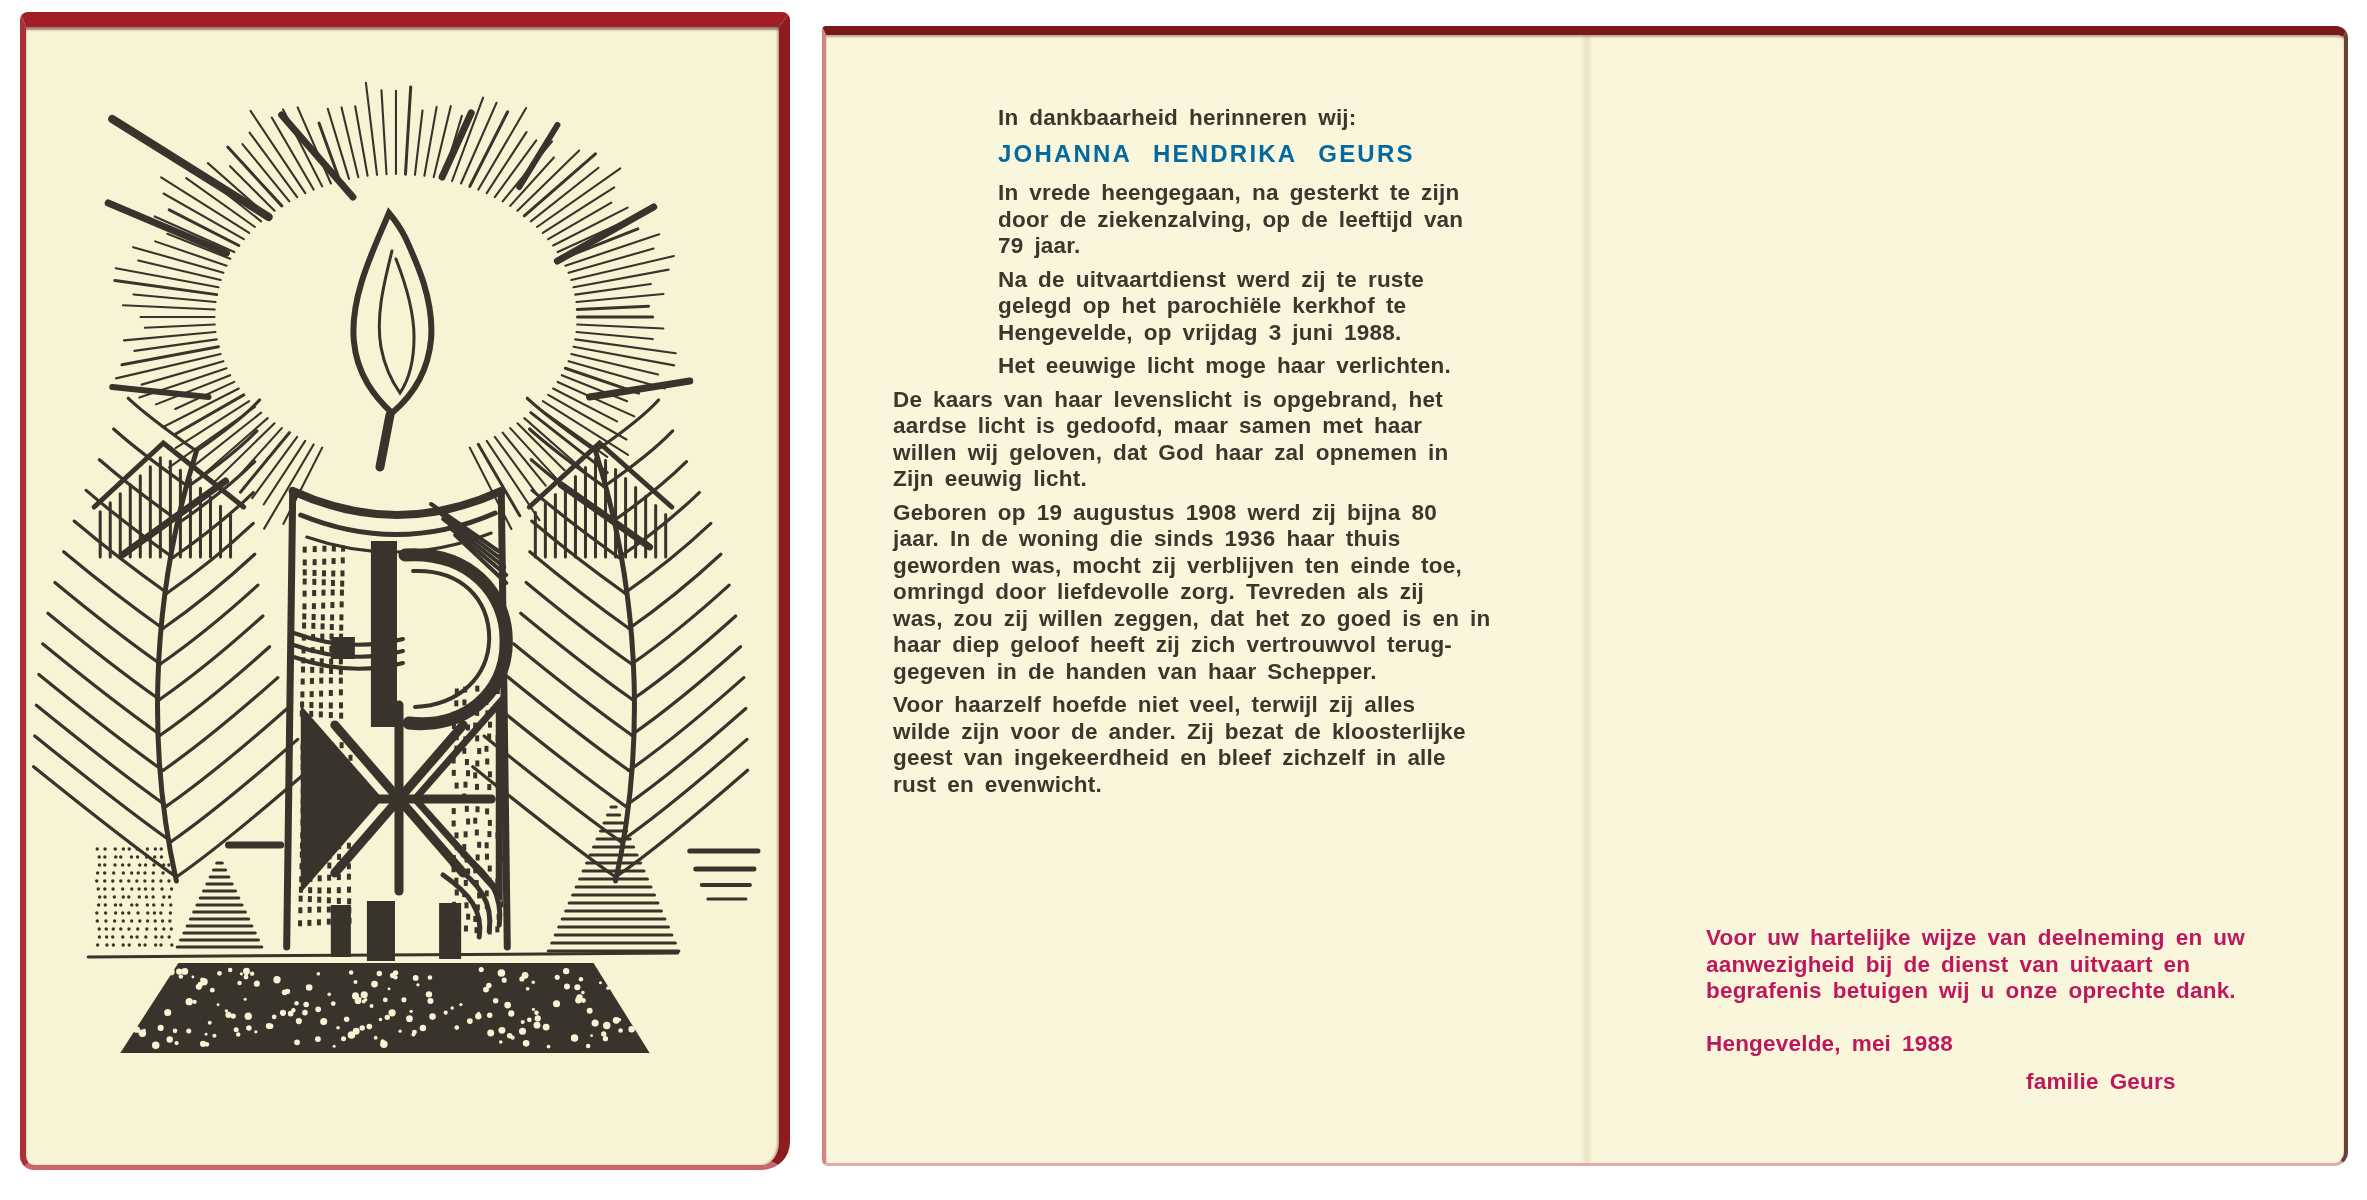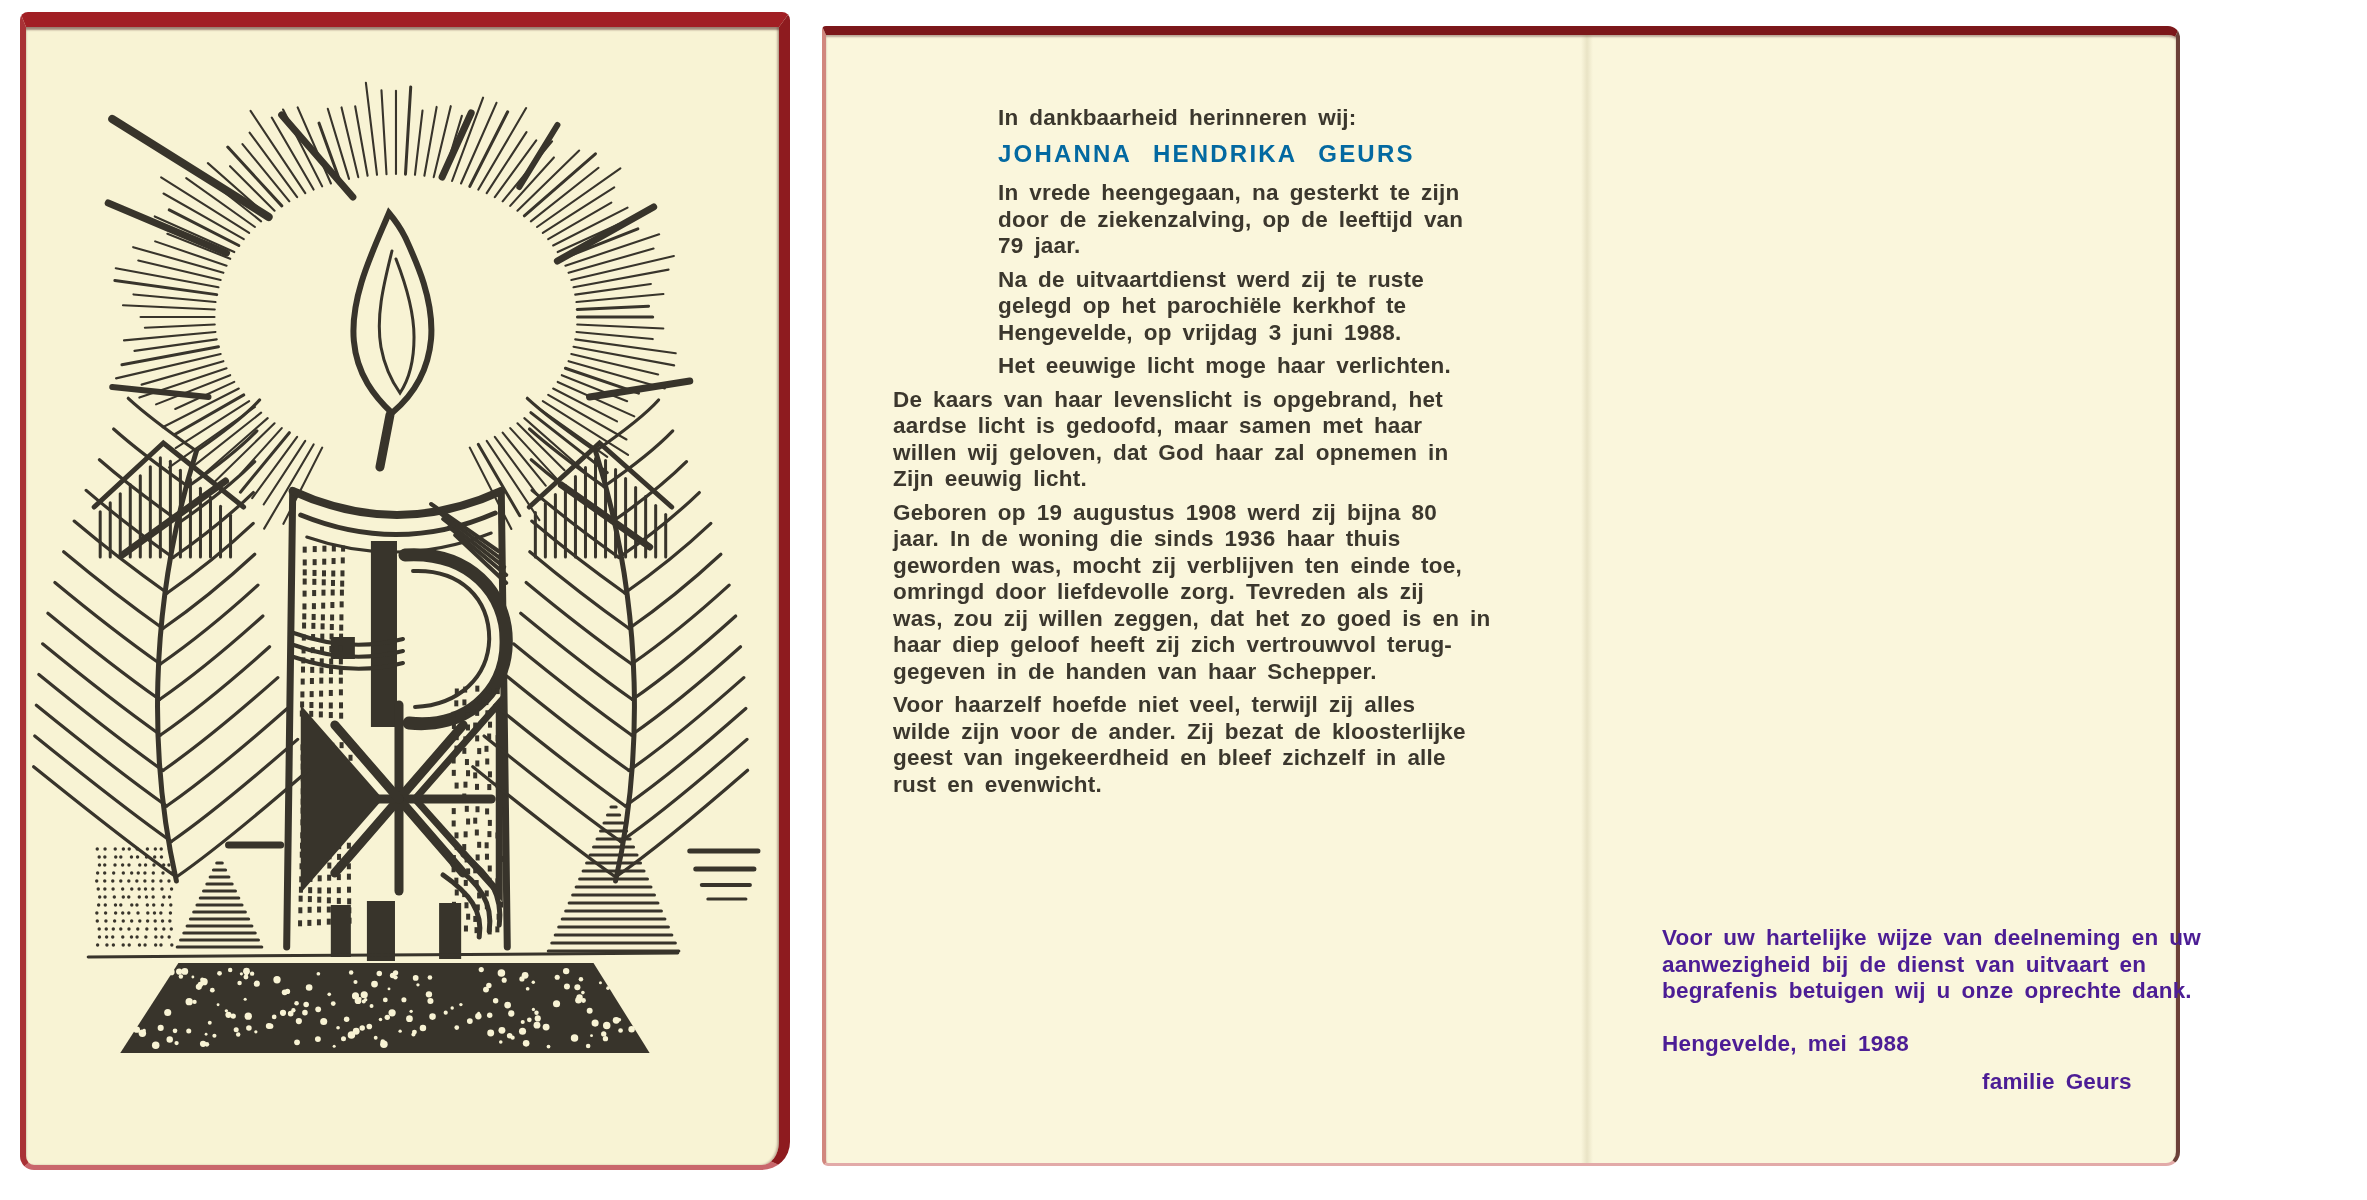--- a/index.html
+++ b/index.html
@@ -20,21 +20,21 @@
     border-left:6px solid #a93236;
     border-right:11px solid #8e1b1f;
     border-bottom:5px solid #c9666c;
     border-radius:8px 8px 28px 14px;
     box-shadow:inset 0 3px 2px rgba(60,12,12,.45), inset -2px 0 2px rgba(60,12,12,.25);
   }
   .card-left svg{display:block;width:100%;height:100%;}
   
   .card-right{
     position:absolute;left:822px;top:26px;
-    width:1358px;height:1140px;
+    width:1526px;height:1140px;
     box-sizing:border-box;
     background:#faf6dc;
     border-top:9px solid #7c171a;
     border-left:4px solid rgba(176,44,50,.55);
     border-right:4px solid #6b4038;
     border-bottom:3px solid rgba(214,130,140,.65);
     border-radius:4px 12px 14px 6px;
     box-shadow:inset 0 2px 2px rgba(70,20,20,.35);
   }
   .crease{
@@ -47,22 +47,22 @@
     color:#3b372d;font-size:22.5px;line-height:26.5px;font-weight:700;
     letter-spacing:.2px;word-spacing:4.5px;
   }
   .page-left p{margin:0 0 7px 0;white-space:pre-line;}
   .page-left .indent{margin-left:105px;}
   .page-left .intro{margin-bottom:9px;}
   .page-left .name{font-size:24px;letter-spacing:2.2px;word-spacing:13px;margin-bottom:13px;color:#0369a1;}
   .page-left .closing{margin-top:20px;font-size:23.5px;letter-spacing:1.4px;word-spacing:9px;}
   
   .page-right{
-    position:absolute;left:836px;top:890px;width:660px;
-    color:#4c1d95;font-size:22.5px;line-height:26.5px;font-weight:700;
+    position:absolute;left:880px;top:890px;width:660px;
+    color:#be185d;font-size:22.5px;line-height:26.5px;font-weight:700;
     letter-spacing:.2px;word-spacing:4.5px;
   }
   .page-right p{margin:0;white-space:pre-line;}
   .page-right .thanks{margin-bottom:26px;}
   .page-right .signature{margin:12px 0 0 320px;}
 </style>
 </head>
 <body>
 
 <div class="scan">

